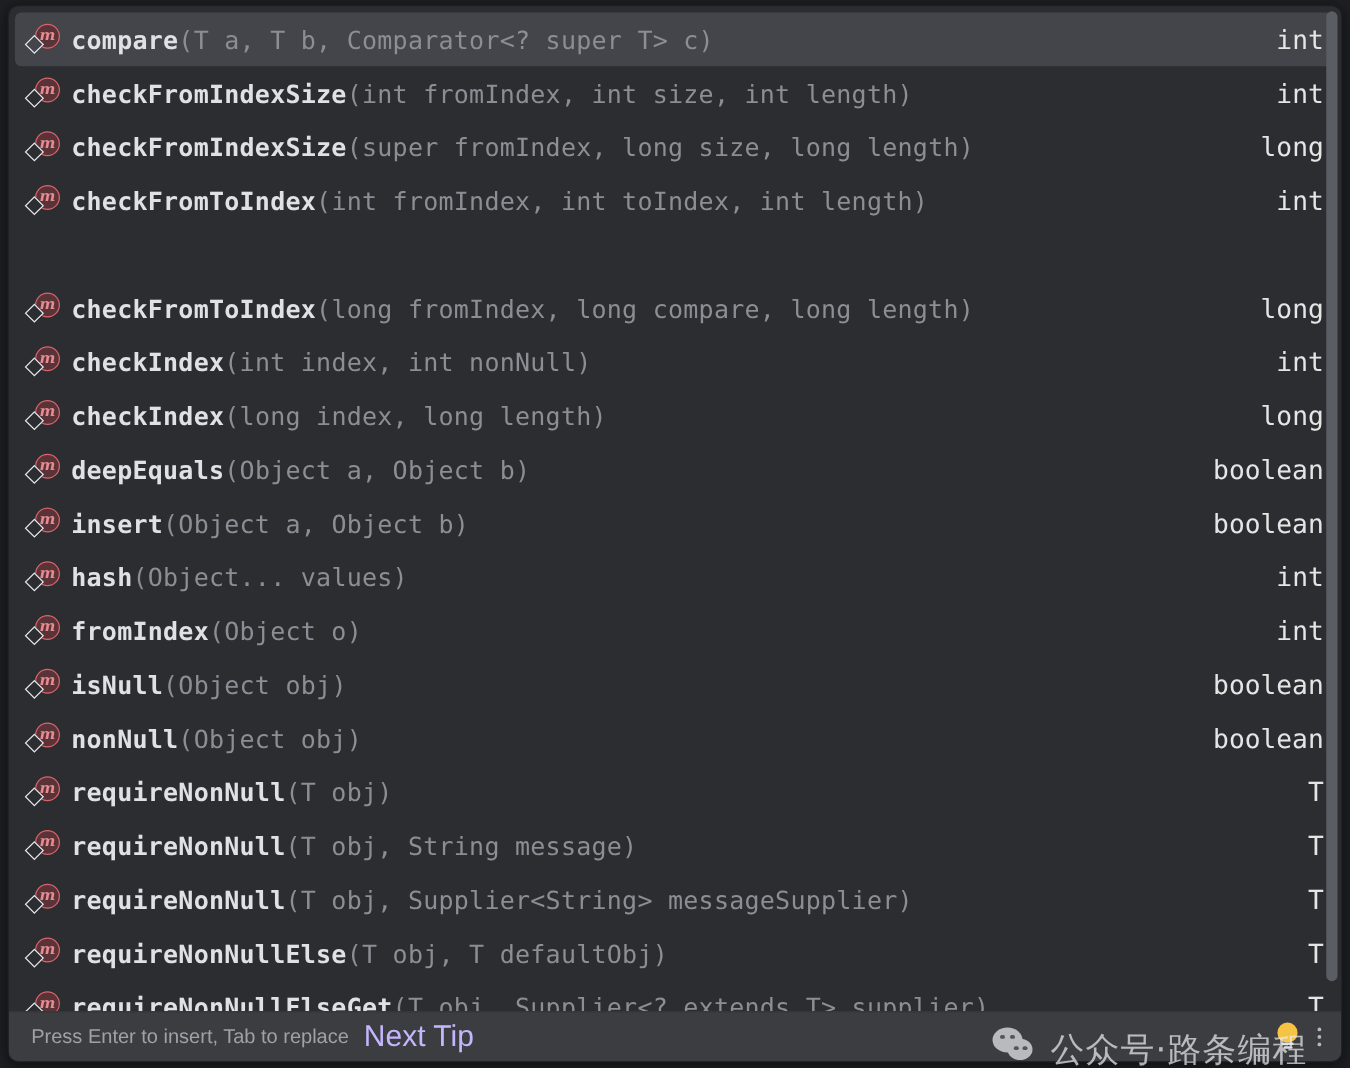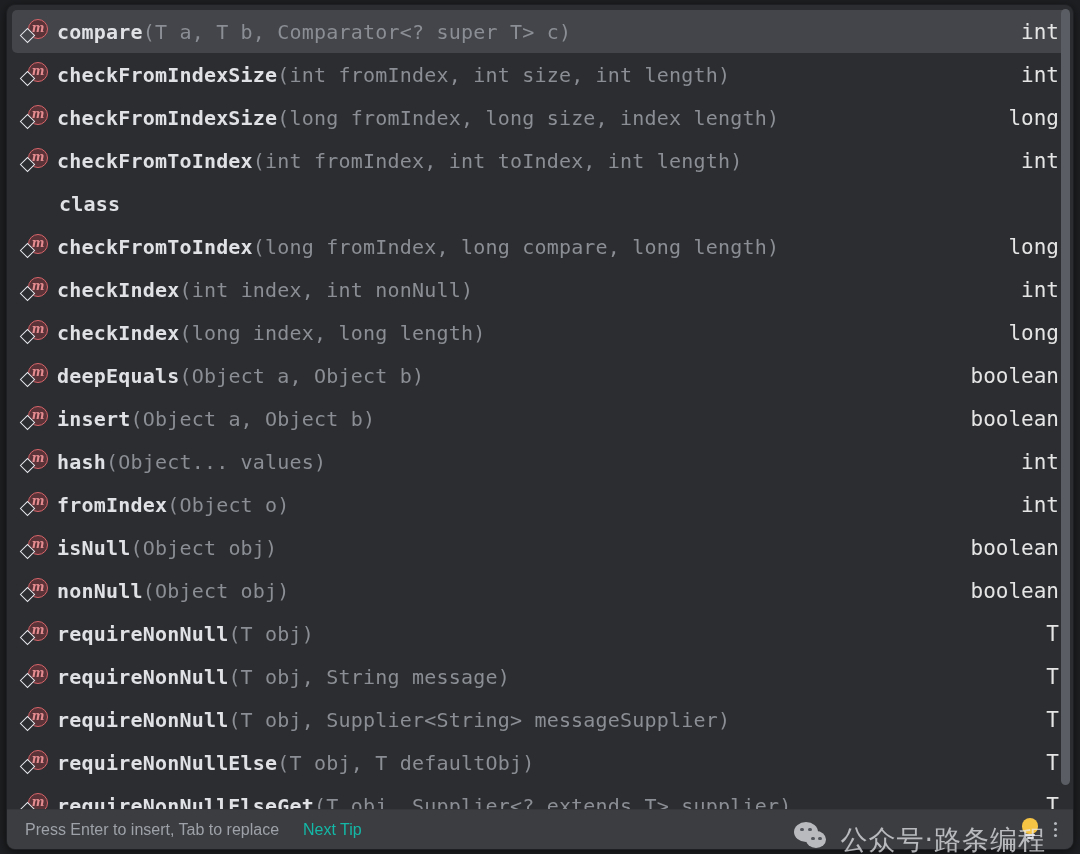--- a/index.html
+++ b/index.html
@@ -148,23 +148,23 @@
     padding: 0 12px 0 18px;
     font-family: "Liberation Sans", sans-serif;
     position: relative;
     box-sizing: border-box;
   }
   #hint-text {
     color: #9ea2a8;
     font-size: 16px;
   }
   #next-tip-link {
-    color: #14b8a6;
-    font-size: 16px;
-    margin-left: 24px;
+    color: #c4b5fd;
+    font-size: 24px;
+    margin-left: 12px;
     cursor: pointer;
   }
   #hint-right {
     margin-left: auto;
     display: flex;
     align-items: center;
     gap: 10px;
   }
   .bulb {
     position: relative;
@@ -255,34 +255,33 @@
           <span class="mi-diamond"></span>
         </span>
         <span class="row-main"><span class="m-name">checkFromIndexSize</span><span class="m-sig">(int fromIndex, int size, int length)</span></span>
         <span class="row-type">int</span>
       </div>
       <div class="lookup-row">
         <span class="icon-slot">
           <span class="mi-circle">m</span>
           <span class="mi-diamond"></span>
         </span>
-        <span class="row-main"><span class="m-name">checkFromIndexSize</span><span class="m-sig">(long fromIndex, long size, index length)</span></span>
+        <span class="row-main"><span class="m-name">checkFromIndexSize</span><span class="m-sig">(super fromIndex, long size, long length)</span></span>
         <span class="row-type">long</span>
       </div>
       <div class="lookup-row">
         <span class="icon-slot">
           <span class="mi-circle">m</span>
           <span class="mi-diamond"></span>
         </span>
         <span class="row-main"><span class="m-name">checkFromToIndex</span><span class="m-sig">(int fromIndex, int toIndex, int length)</span></span>
         <span class="row-type">int</span>
       </div>
       <div class="lookup-row">
         <span class="icon-slot blank"></span>
-        <span class="row-main"><span class="kw-only">class</span></span>
         <span class="row-type"></span>
       </div>
       <div class="lookup-row">
         <span class="icon-slot">
           <span class="mi-circle">m</span>
           <span class="mi-diamond"></span>
         </span>
         <span class="row-main"><span class="m-name">checkFromToIndex</span><span class="m-sig">(long fromIndex, long compare, long length)</span></span>
         <span class="row-type">long</span>
       </div>

